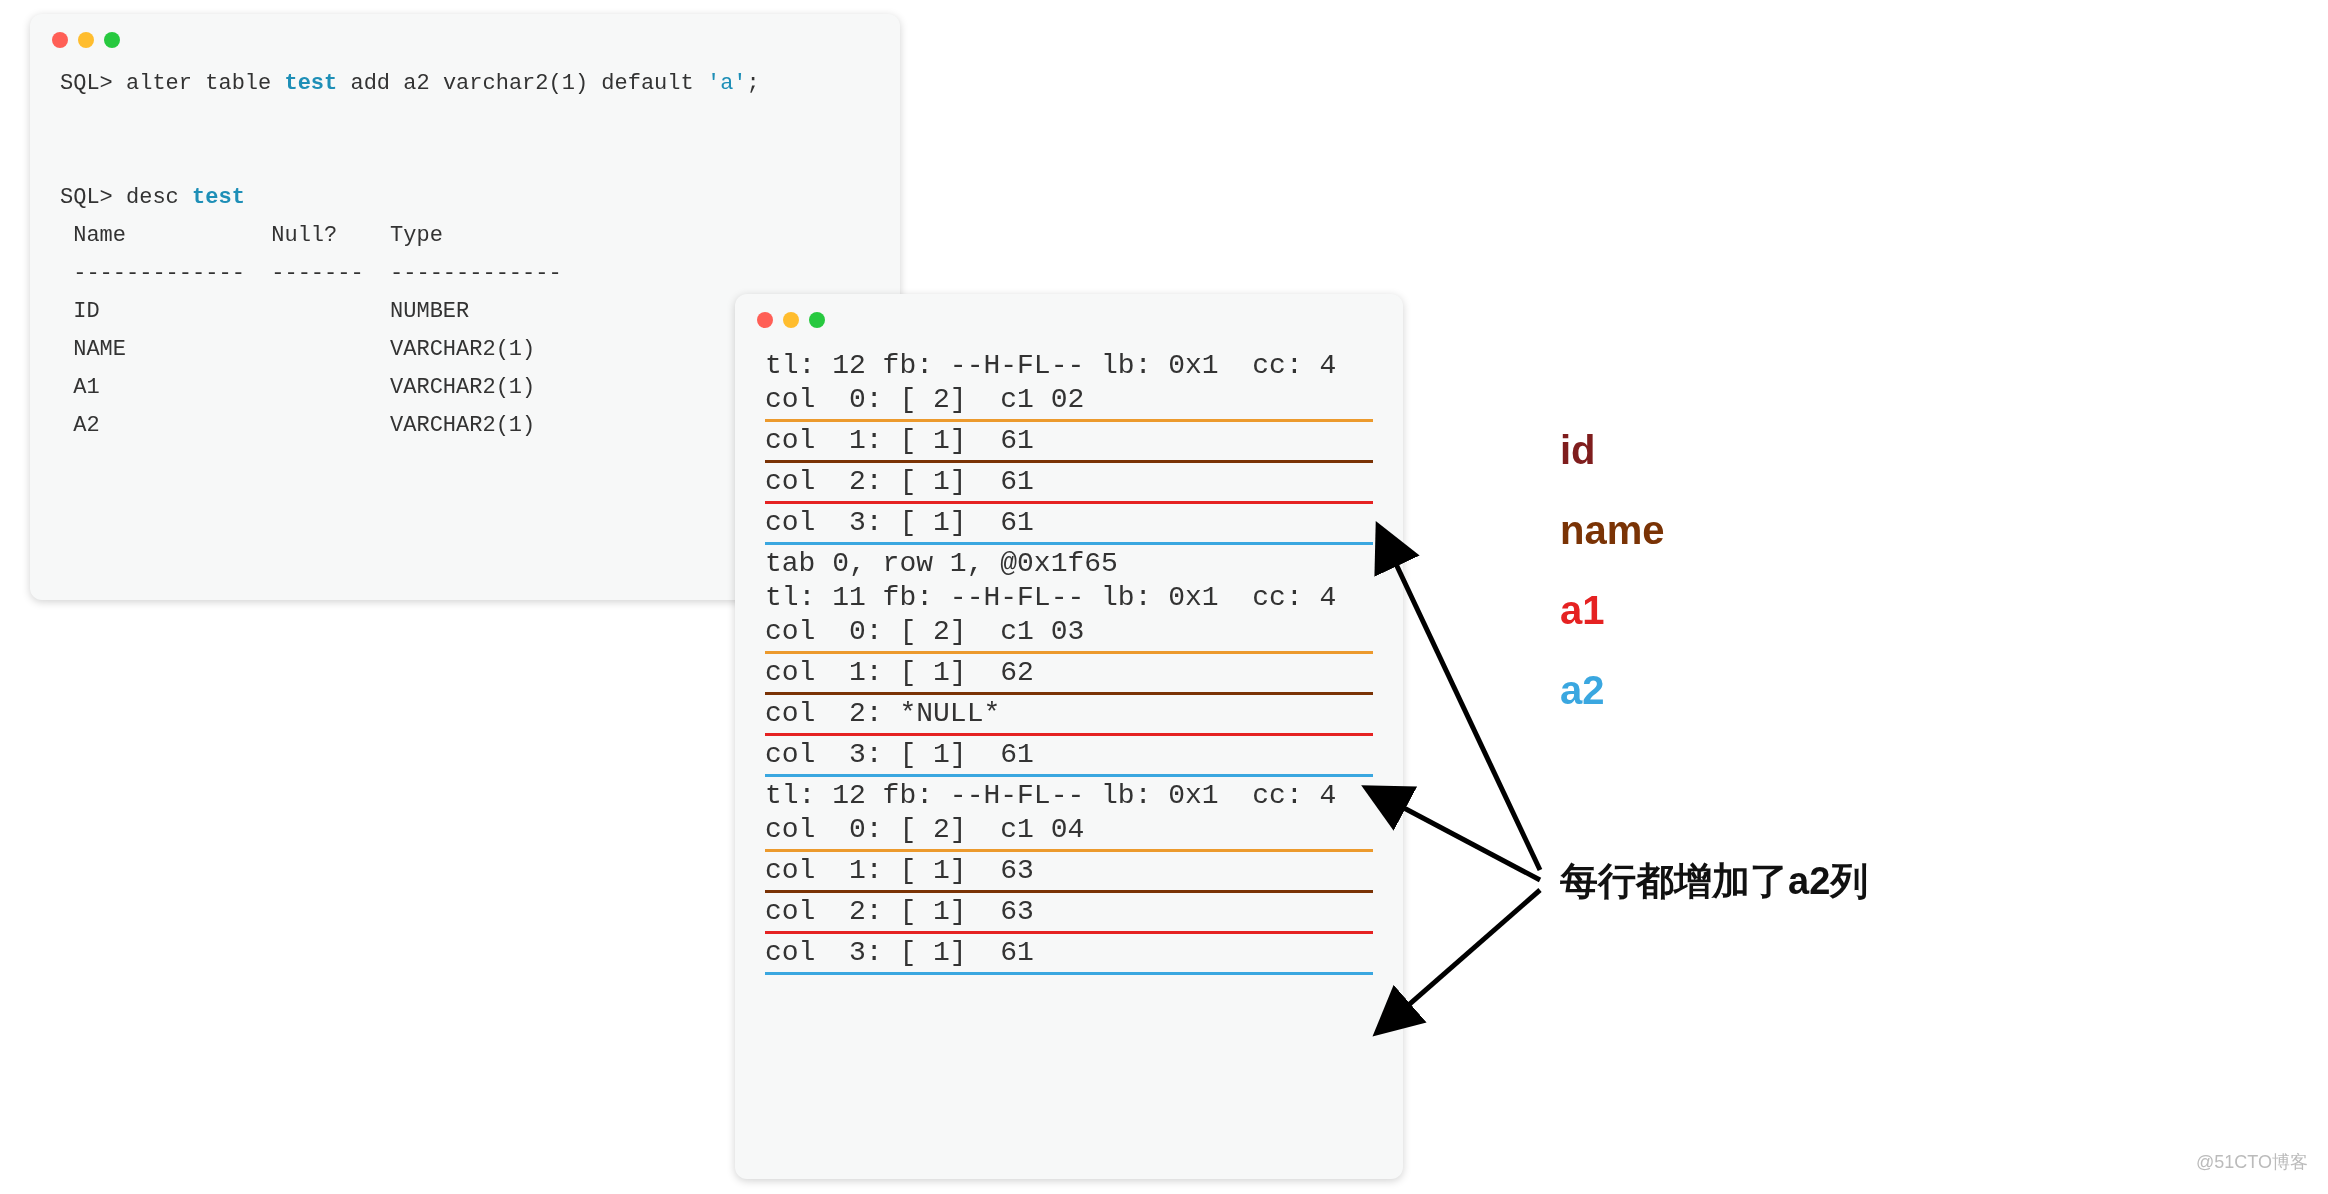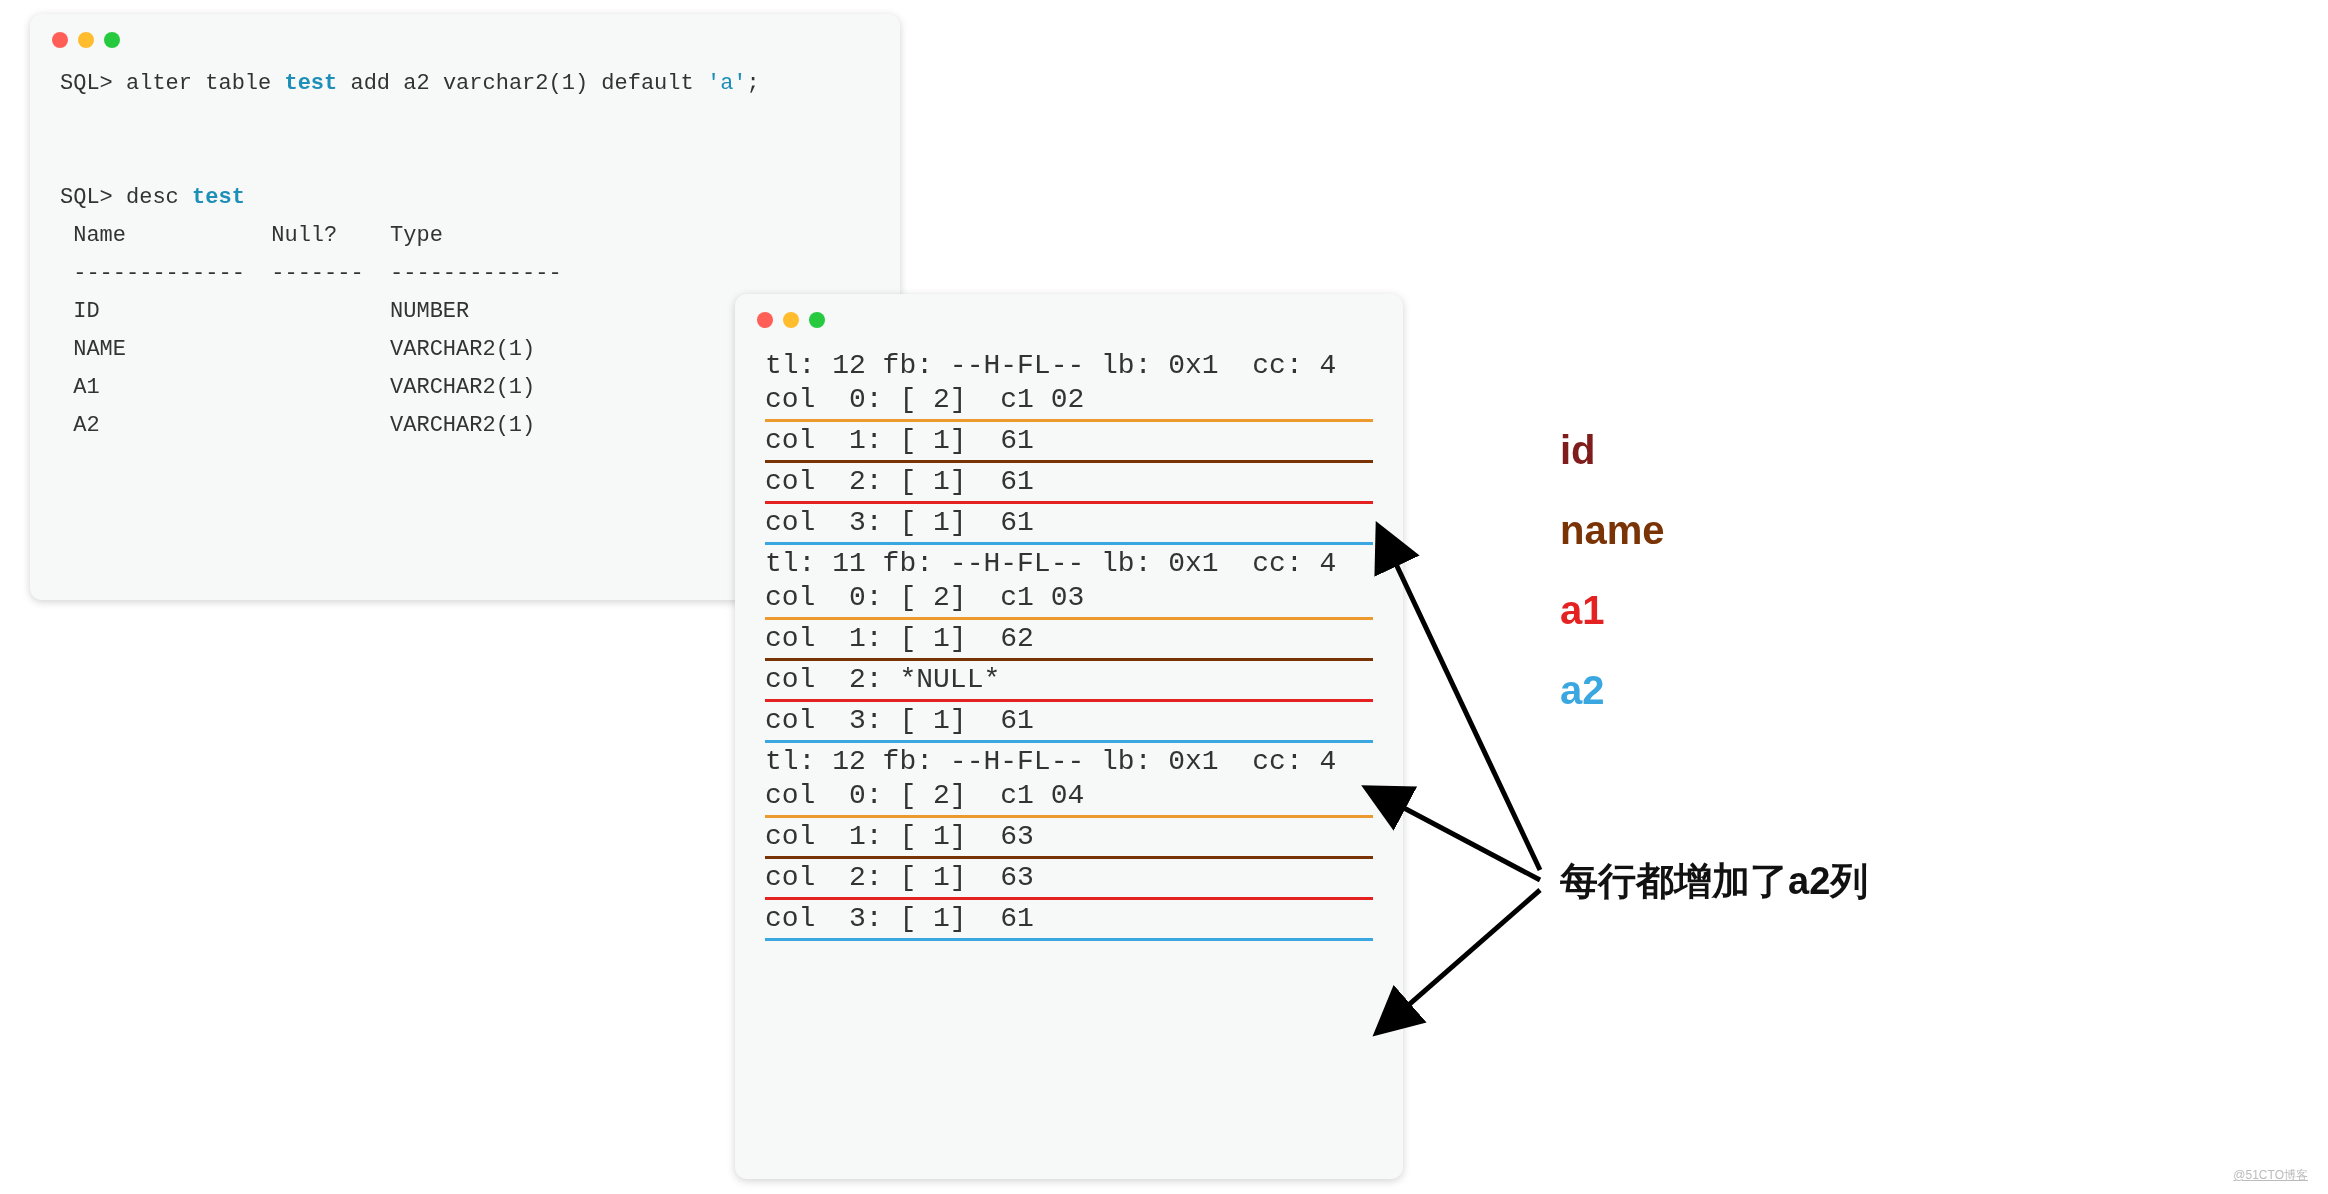--- a/index.html
+++ b/index.html
@@ -81,25 +81,24 @@
   .arrows {
     position:absolute;
     left: 0; top:0;
     width:2328px; height:1194px;
     pointer-events:none;
   }
 
   .watermark {
     position:absolute;
     right: 20px;
-    bottom: 10px;
+    bottom: 20px;
     color:#bbb;
-    font-size:12px;
+    font-size:18px;
     font-family: Arial, sans-serif;
-    text-decoration: underline;
   }
 </style>
 </head>
 <body>
 
 <div class="window win1">
   <div class="titlebar">
     <span class="traffic-lights">
       <span class="dot red"></span>
       <span class="dot yellow"></span>
@@ -130,20 +129,21 @@
   <div class="dump" id="dump-body">
       <div class="dumpline">tl: 12 fb: --H-FL-- lb: 0x1  cc: 4</div>
       <div class="dumpline">col  0: [ 2]  c1 02</div>
       <div class="hr-orange"></div>
       <div class="dumpline">col  1: [ 1]  61</div>
       <div class="hr-brown"></div>
       <div class="dumpline">col  2: [ 1]  61</div>
       <div class="hr-red"></div>
       <div class="dumpline">col  3: [ 1]  61</div>
       <div class="hr-blue"></div>
+      <div class="dumpline">tab 0, row 1, @0x1f65</div>
       <div class="dumpline">tl: 11 fb: --H-FL-- lb: 0x1  cc: 4</div>
       <div class="dumpline">col  0: [ 2]  c1 03</div>
       <div class="hr-orange"></div>
       <div class="dumpline">col  1: [ 1]  62</div>
       <div class="hr-brown"></div>
       <div class="dumpline">col  2: *NULL*</div>
       <div class="hr-red"></div>
       <div class="dumpline">col  3: [ 1]  61</div>
       <div class="hr-blue"></div>
       <div class="dumpline">tl: 12 fb: --H-FL-- lb: 0x1  cc: 4</div>

